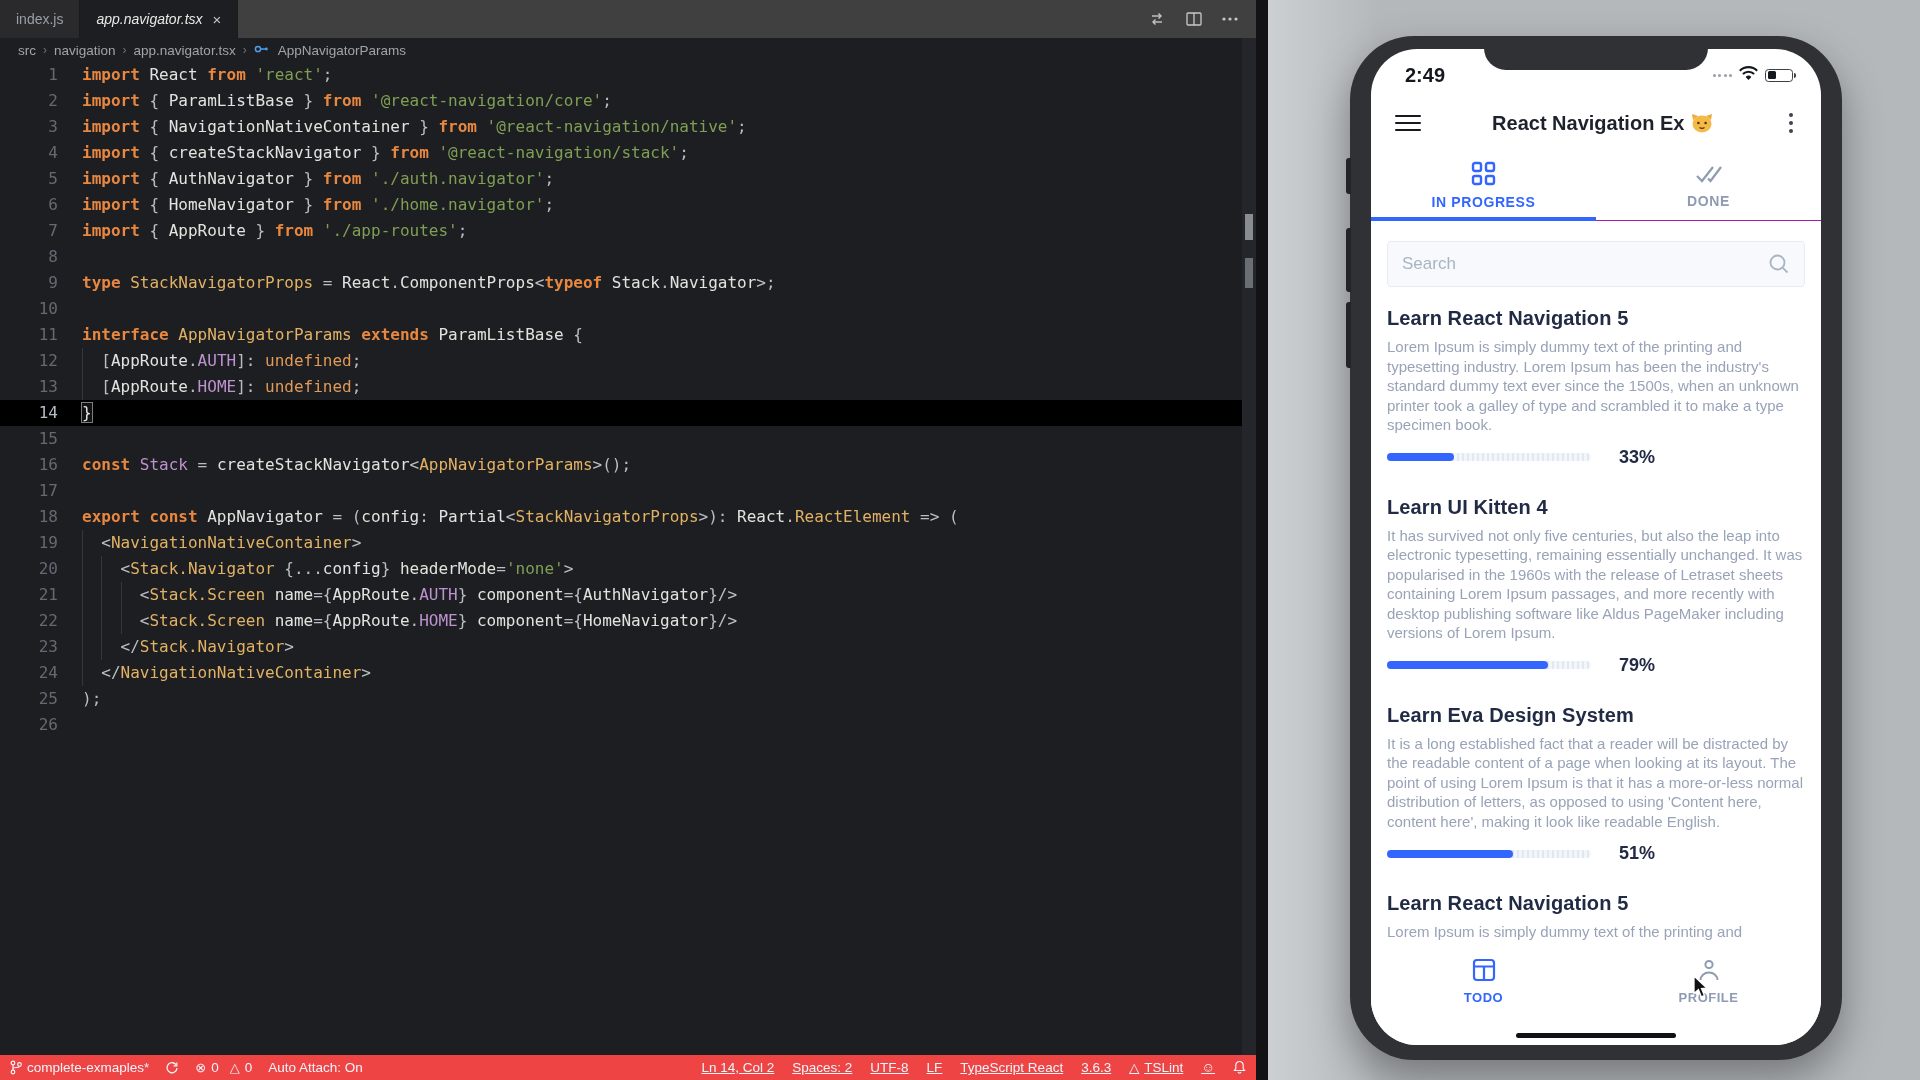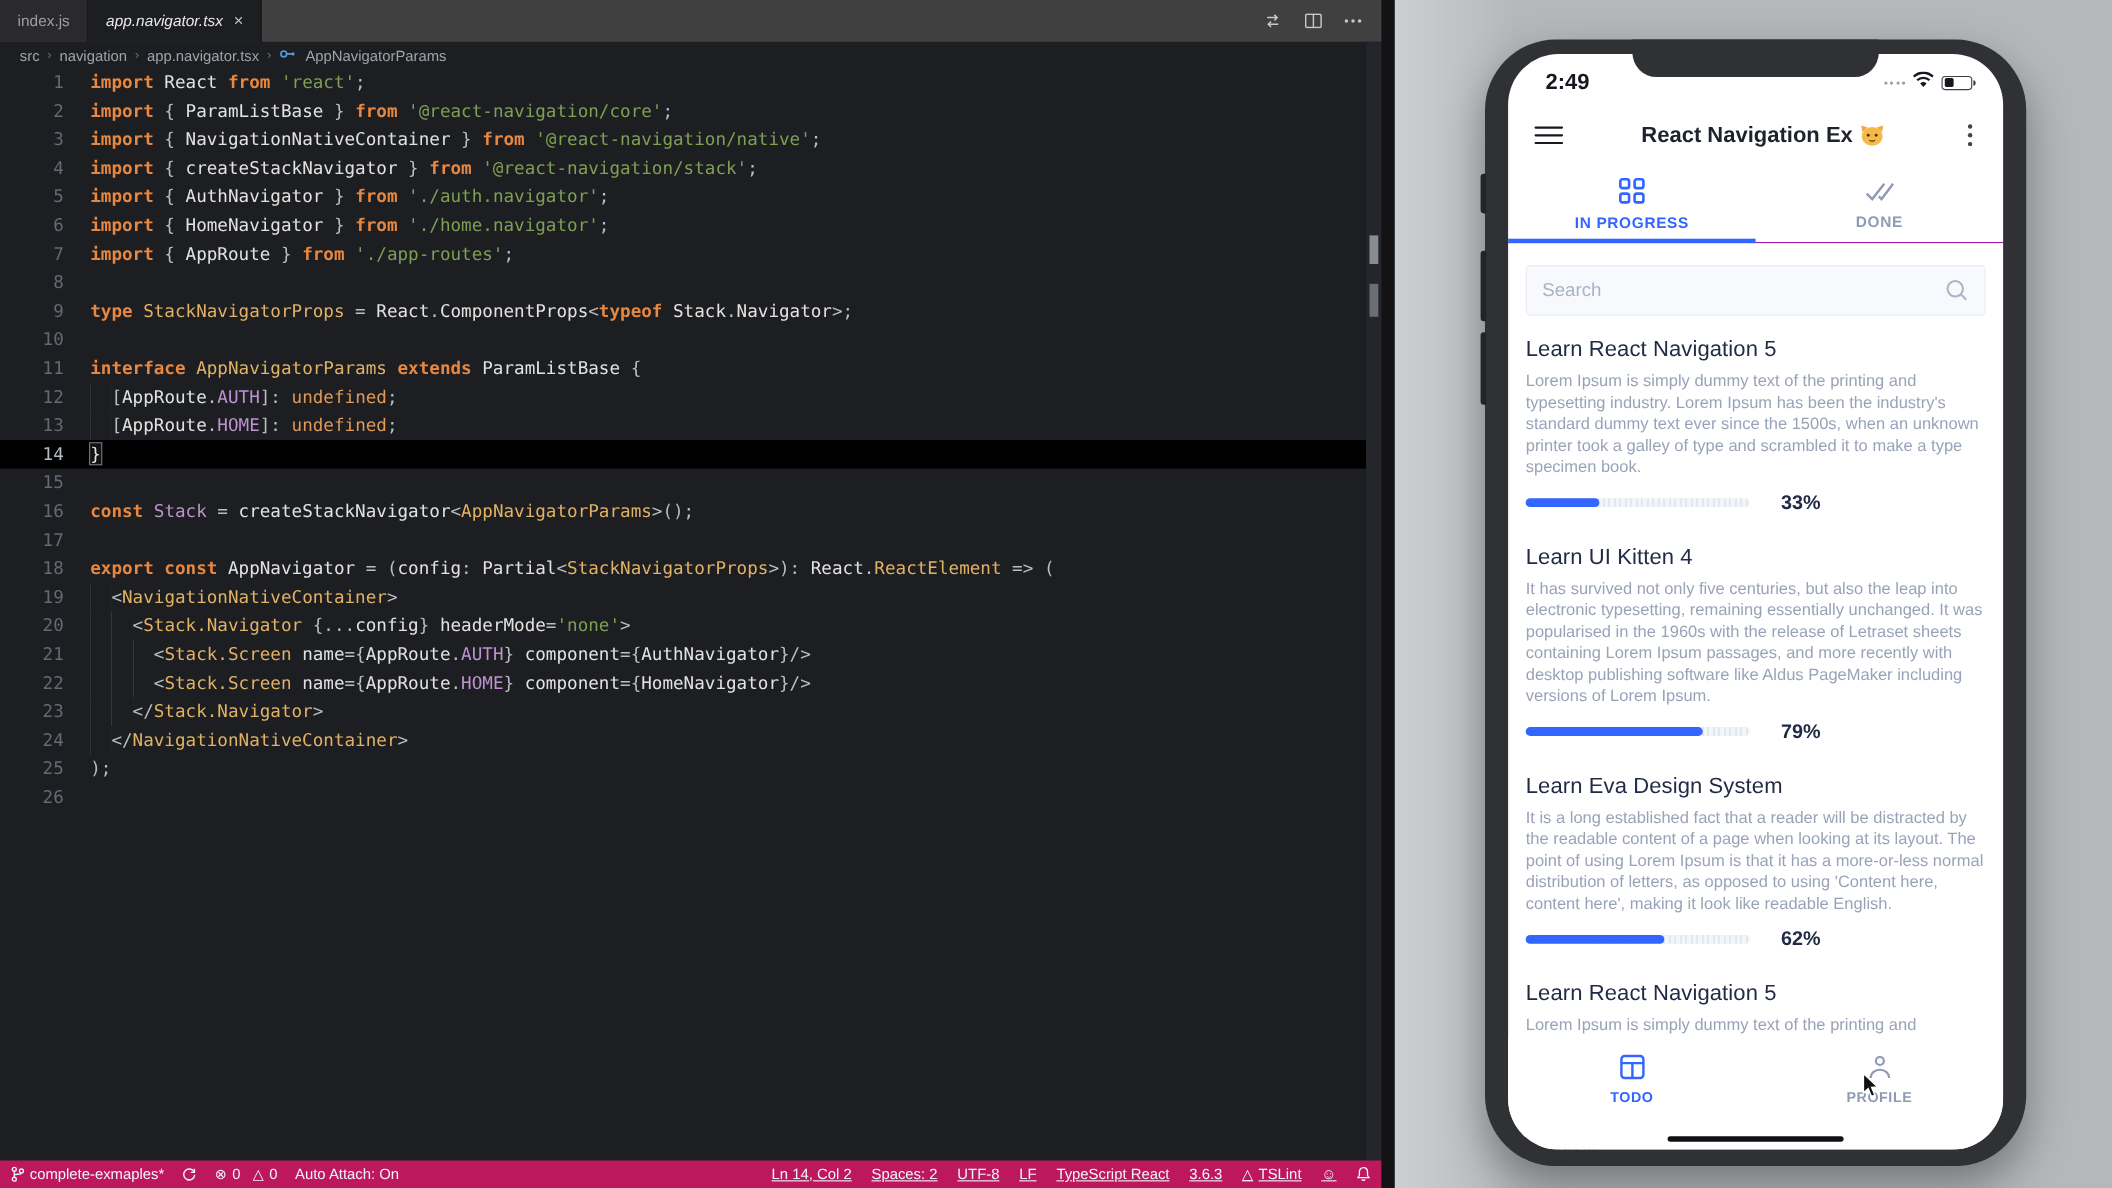--- a/index.html
+++ b/index.html
@@ -33,21 +33,21 @@
   .tk-p { color:#b9bec4; }
   .tk-s { color:#7f9f54; }
   .tk-t { color:#e2b264; }
   .tk-v { color:#bd93cf; }
   .tk-u { color:#e09956; }
   .tk-b { color:#e6e7e2; outline:1px solid #7a7d82; background:rgba(255,255,255,.07); }
 
   .scroll-track { position:absolute; right:12px; top:38px; bottom:25px; width:14px; background:#24262b; }
   .scroll-mark { position:absolute; left:3px; width:8px; background:#9aa0a6; opacity:.85; }
 
-  .statusbar { position:absolute; left:0; bottom:0; right:12px; height:25px; background:#be185d; color:#eef4fb; font-size:13.5px; display:flex; align-items:center; padding:0 10px; }
+  .statusbar { position:absolute; left:0; bottom:0; right:12px; height:25px; background:#ef4444; color:#eef4fb; font-size:13.5px; display:flex; align-items:center; padding:0 10px; }
   .sb-item { display:flex; align-items:center; gap:5px; margin-right:16px; white-space:nowrap; }
   .sb-right { margin-left:auto; display:flex; align-items:center;text-decoration:underline; }
   .sb-right .sb-item { margin-right:0; margin-left:18px; }
   .sb-ico { font-size:13px; line-height:1; }
 
   
   #desktop { position:absolute; left:1268px; top:0; right:0; bottom:0; background:linear-gradient(to right,#cdd0d2 0,#b4b8bb 110px,#b4b8bb 100%); }
 
   
   #phone { position:absolute; left:1350px; top:36px; width:492px; height:1024px; background:#303134; border-radius:64px; box-shadow:0 18px 40px rgba(0,0,0,.35); }
@@ -76,21 +76,21 @@
   .p-tab .lbl { font-size:14px; font-weight:700; letter-spacing:.6px; color:#8f9bb3; }
   .p-tab.active .lbl { color:#3366ff; }
   .tab-underline { position:absolute; left:0; bottom:-1px; width:50%; height:4px; background:#3366ff; }
 
   .p-search { margin:20px 16px 0; height:46px; background:#f7f9fc; border:1px solid #e8ecf2; border-radius:4px; display:flex; align-items:center; padding:0 14px; }
   .p-search .ph { font-size:17px; color:#a9b3c6; }
   .p-search svg { margin-left:auto; }
 
   .p-list { flex:1; overflow:hidden; padding:4px 16px 100px; }
   .task { padding:16px 0 12px; }
-  .task h3 { font-size:20px; font-weight:400; color:#222b45; letter-spacing:.1px; }
+  .task h3 { font-size:20px; font-weight:700; color:#222b45; letter-spacing:.1px; }
   .task p { margin-top:7px; font-size:15px; line-height:19.5px; color:#99a3b8; }
   .prog-row { margin-top:12px; display:flex; align-items:center; }
   .prog-track { width:204px; height:8px; border-radius:4px; position:relative;
     background:repeating-linear-gradient(90deg,#e2e7f0 0 2px, #f2f5fa 2px 5px); }
   .prog-fill { position:absolute; left:0; top:0; bottom:0; background:#3366ff; border-radius:4px; }
   .prog-label { margin-left:28px; font-size:18px; font-weight:700; color:#222b45; }
 
   .p-bottombar { position:absolute; left:0; right:0; bottom:0; height:101px; background:#fff; display:flex; z-index:4; }
   .b-tab { flex:1; display:flex; flex-direction:column; align-items:center; padding-top:13px; gap:7px; cursor:pointer; }
   .b-tab .lbl { font-size:13px; font-weight:700; letter-spacing:.5px; color:#8f9bb3; }
@@ -338,21 +338,21 @@
             <span class="prog-label">79%</span>
           </div>
         </div>
         <div class="task">
           <h3>Learn Eva Design System</h3>
           <p>It is a long established fact that a reader will be distracted by the readable content of a page when looking at its layout. The point of using Lorem Ipsum is that it has a more-or-less normal distribution of letters, as opposed to using 'Content here, content here', making it look like readable English.</p>
           <div class="prog-row">
             <div class="prog-track">
               <div class="prog-fill" style="width: 62%;"></div>
             </div>
-            <span class="prog-label">62%</span>
+            <span class="prog-label">51%</span>
           </div>
         </div>
         <div class="task">
           <h3>Learn React Navigation 5</h3>
           <p>Lorem Ipsum is simply dummy text of the printing and typesetting industry. Lorem Ipsum has been the industry's standard dummy text ever since the 1500s, when an unknown printer took a galley of type and scrambled it to make a type specimen book.</p>
           <div class="prog-row">
             <span class="prog-label">33%</span>
           </div>
         </div>
       </div>

